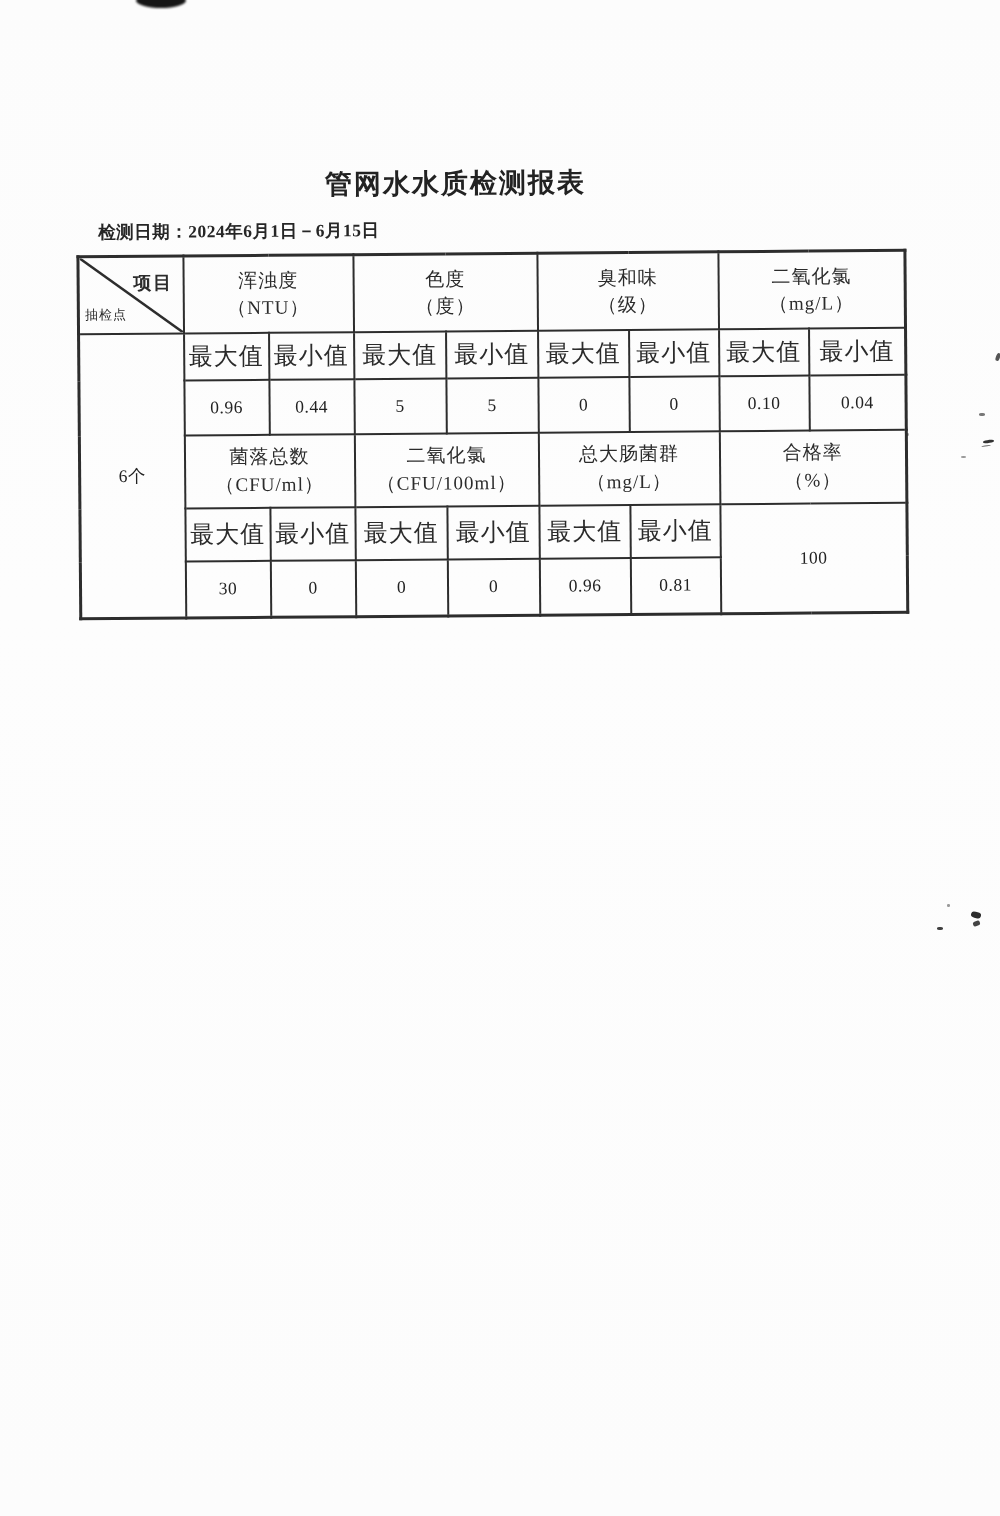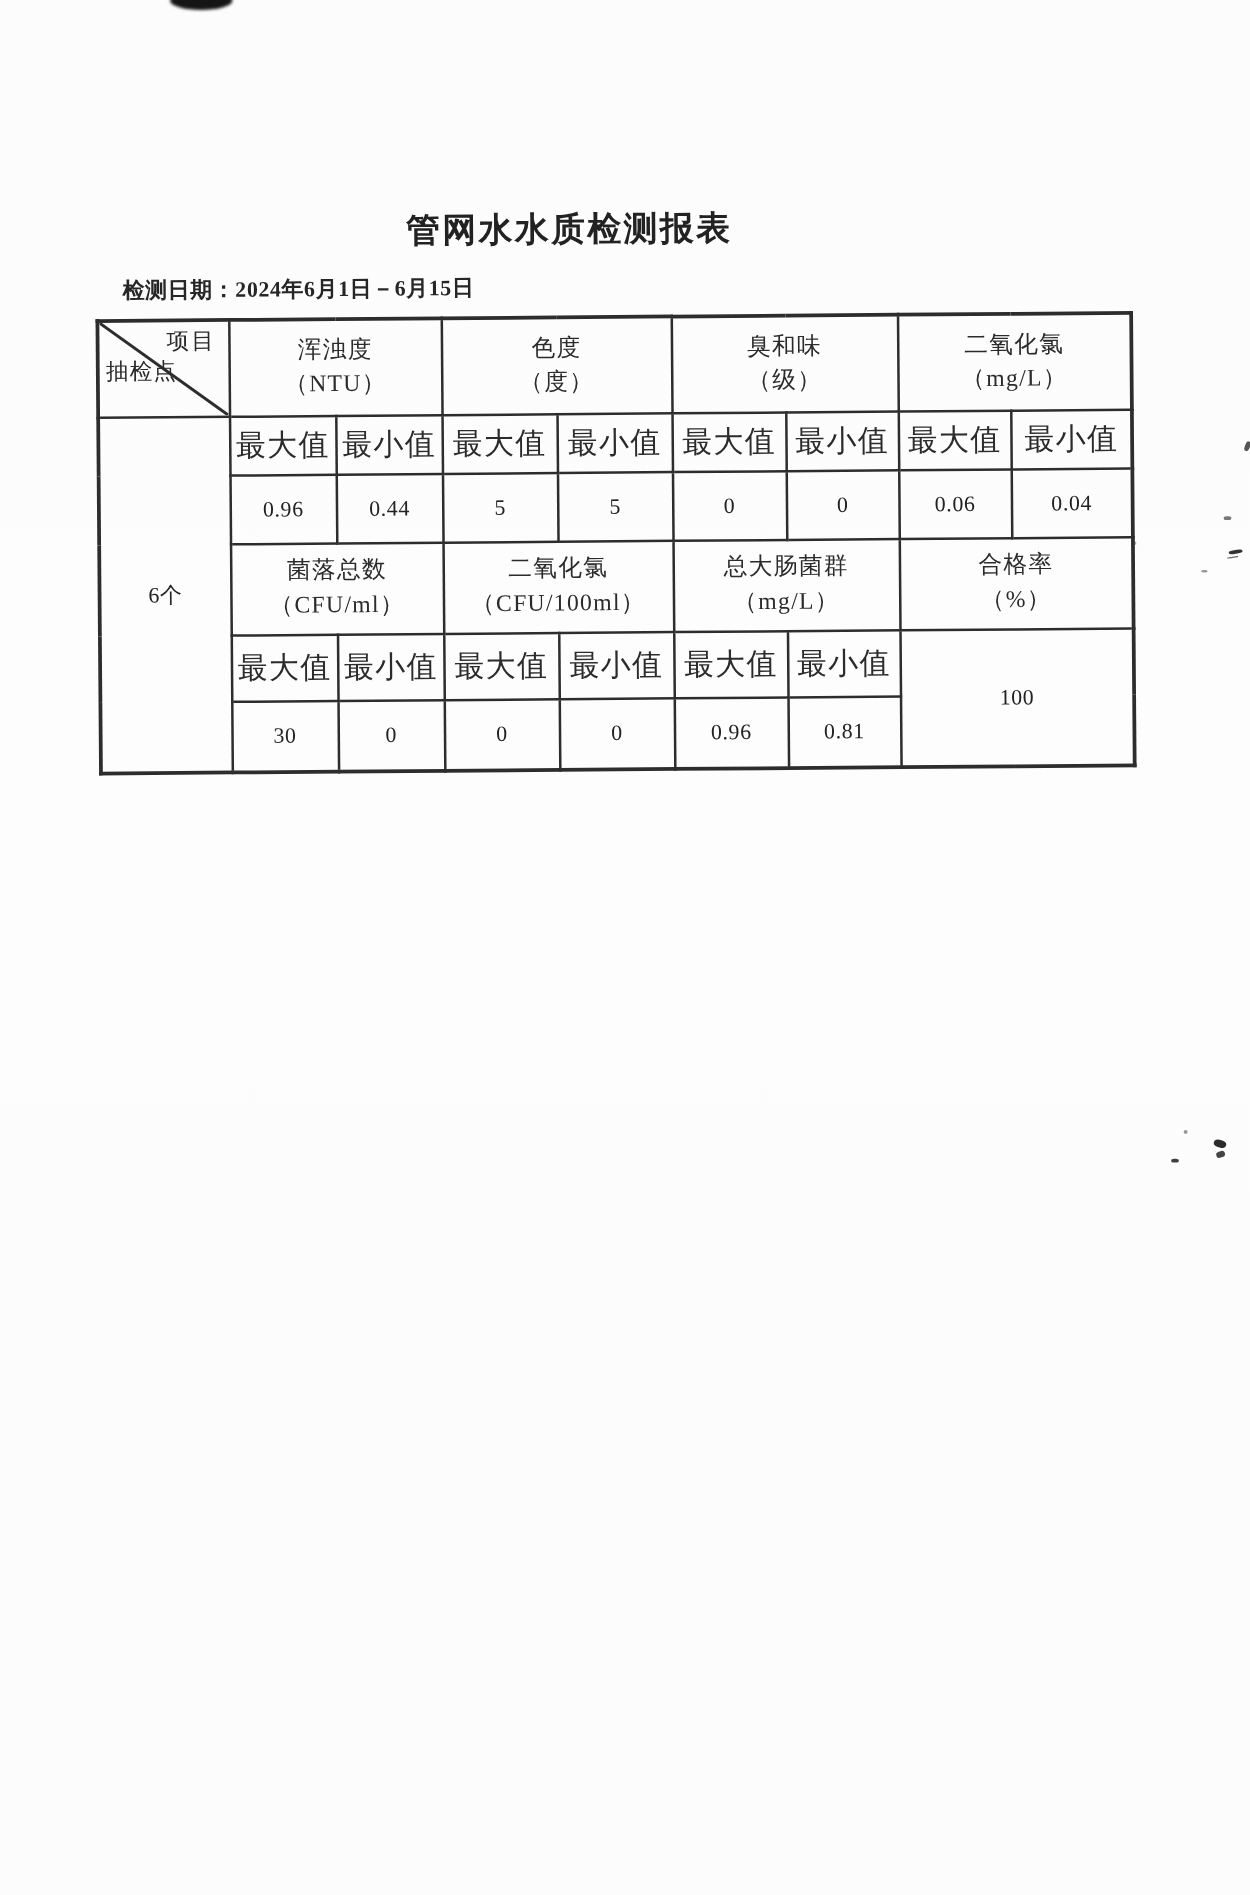--- a/index.html
+++ b/index.html
@@ -52,22 +52,22 @@
     vertical-align:middle;
     padding:2px 2px;
     overflow:hidden;
   }
   .ghead{font-size:19px;letter-spacing:1px;color:#2b2b2b;}
   .ghead .gname,.ghead .gunit{display:block;line-height:1.45;}
   .lbl{font-size:24px;letter-spacing:1px;color:#2b2b2b;}
   .val{font-size:17.5px;letter-spacing:0.5px;color:#222;}
   .corner{position:relative;padding:0;}
   .corner svg.diag{position:absolute;inset:0;width:100%;height:100%;}
-  .corner .c-tr{position:absolute;top:3px;right:9px;font-size:18px;letter-spacing:2px;}
-  .corner .c-bl{position:absolute;bottom:24px;left:5px;font-size:18px;letter-spacing:1px;margin-top:31px;}
+  .corner .c-tr{position:absolute;top:13px;right:9px;font-size:18px;letter-spacing:2px;font-weight:bold;}
+  .corner .c-bl{position:absolute;bottom:9px;left:5px;font-size:13px;letter-spacing:1px;margin-top:31px;}
   
   .blob-top{
     position:absolute;left:136px;top:-7px;width:50px;height:15px;
     background:#151515;border-radius:50%;filter:blur(1.2px);
   }
   .speck{position:absolute;background:#3a3a3a;border-radius:40%;}
   .sp1{left:996px;top:353px;width:4px;height:8px;background:#555;transform:rotate(20deg);}
   .sp2{left:979px;top:413px;width:6px;height:3px;background:#777;}
   .sp3{left:983px;top:440px;width:11px;height:3px;background:#333;transform:rotate(-8deg);box-shadow:-3px 4px 0 -1px #666;}
   .sp4{left:961px;top:456px;width:5px;height:2px;background:#999;}
@@ -145,21 +145,21 @@
         <td class="lbl">最大值</td>
         <td class="lbl">最小值</td>
       </tr>
       <tr style="height:55px">
         <td class="val">0.96</td>
         <td class="val">0.44</td>
         <td class="val">5</td>
         <td class="val">5</td>
         <td class="val">0</td>
         <td class="val">0</td>
-        <td class="val">0.06</td>
+        <td class="val">0.10</td>
         <td class="val">0.04</td>
       </tr>
       <tr style="height:73px">
         <td colspan="2" class="ghead">
           <span class="gname">菌落总数</span>
           <span class="gunit">（CFU/ml）</span>
         </td>
         <td colspan="2" class="ghead">
           <span class="gname">二氧化氯</span>
           <span class="gunit">（CFU/100ml）</span>

